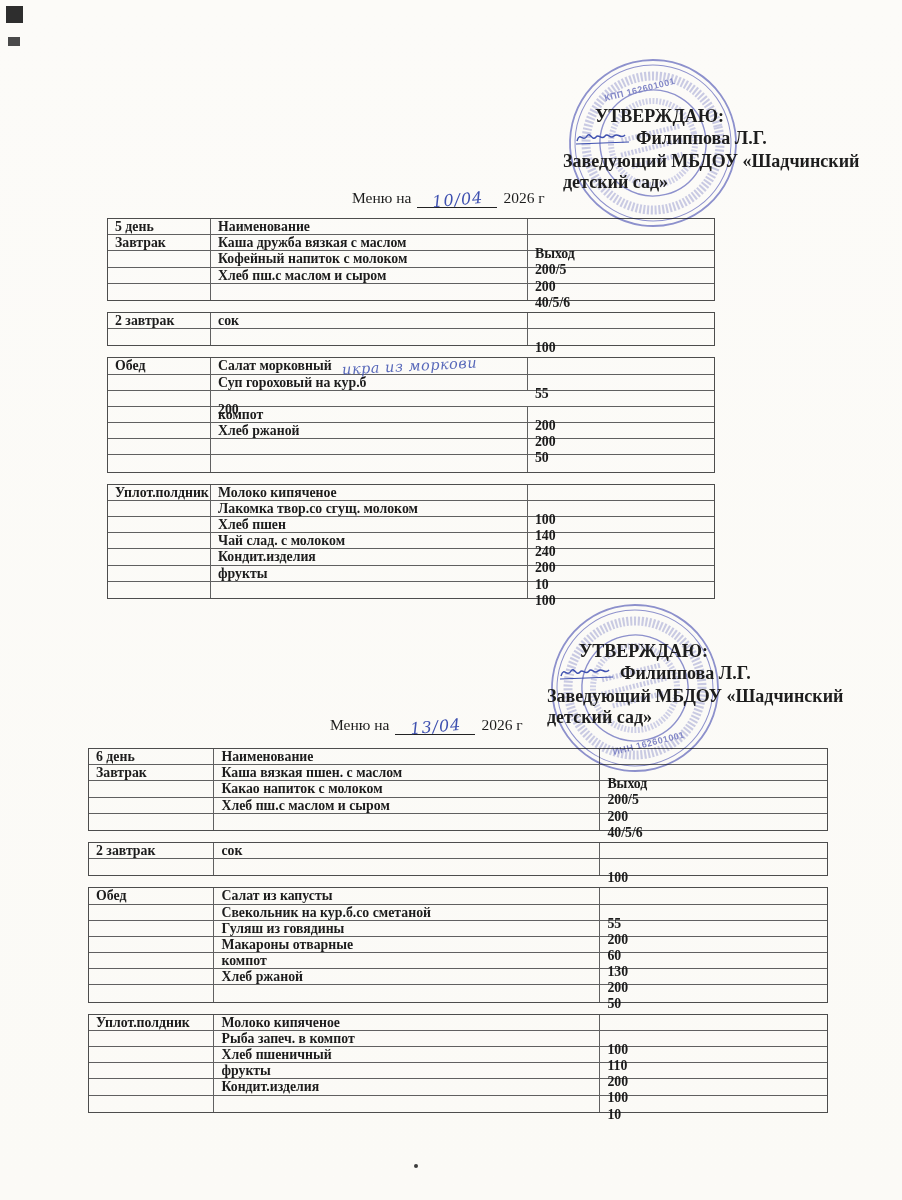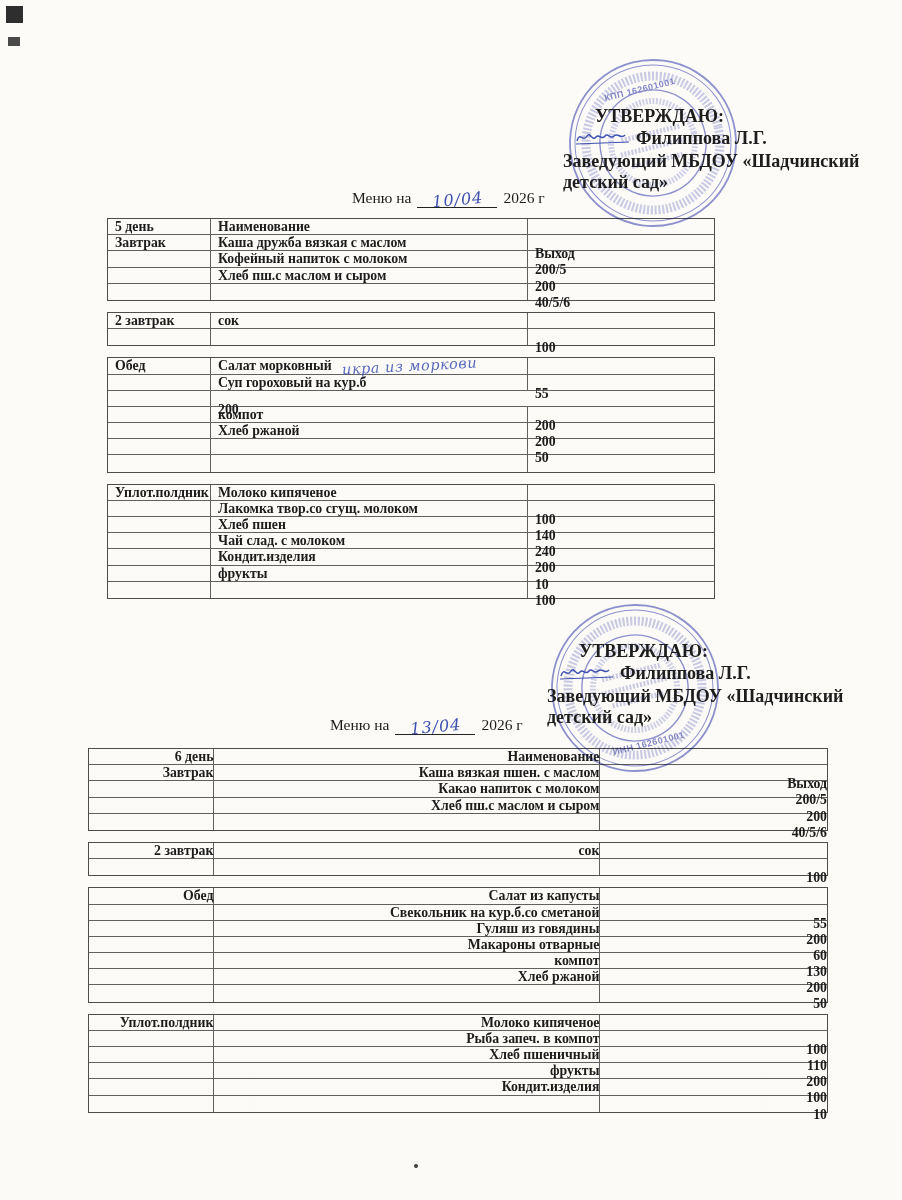--- a/index.html
+++ b/index.html
@@ -36,21 +36,21 @@
   .s1 .menu-line { left:330px; top:715px; }
   .date-slot { display:inline-block; width:80px; border-bottom:1.4px solid #222; text-align:center; margin:0 6px; height:19px; }
   .hw-date {
     font-family:"DejaVu Serif", serif; font-style:italic; color:#3f51b0; font-size:16px;
     display:inline-block; transform:rotate(-5deg) translateY(2px); letter-spacing:1px;
   }
 
   
   .menu-table { position:absolute; z-index:2; font-size:13.8px; font-weight:bold; color:#1c1c1c; }
   .t0 { left:107px; top:218px; width:608px; }
-  .t1 { left:88px;  top:748px; width:740px;text-align:right; }
+  .t1 { left:88px;  top:748px; width:740px; }
   .tblock { border:1.4px solid #4d4d4d; }
   .tblock + .tblock { margin-top:11px; }
   .trow { display:grid; grid-template-columns:17% 52.3% 30.7%; height:16.2px; box-sizing:border-box; border-bottom:1px solid #606060; }
   .trow:last-child { border-bottom:none; }
   .tcell { border-right:1px solid #606060; padding:0 0 0 7px; line-height:15.5px; white-space:nowrap; overflow:visible; box-sizing:border-box; }
   .tcell:last-child { border-right:none; }
   .c3 .val { position:relative; top:11px; }
   .hw-note {
     font-family:"DejaVu Serif", serif; font-style:italic; font-weight:normal; color:#4356b2;
     font-size:14.5px; display:inline-block; transform:rotate(-3deg) translateY(1px);

